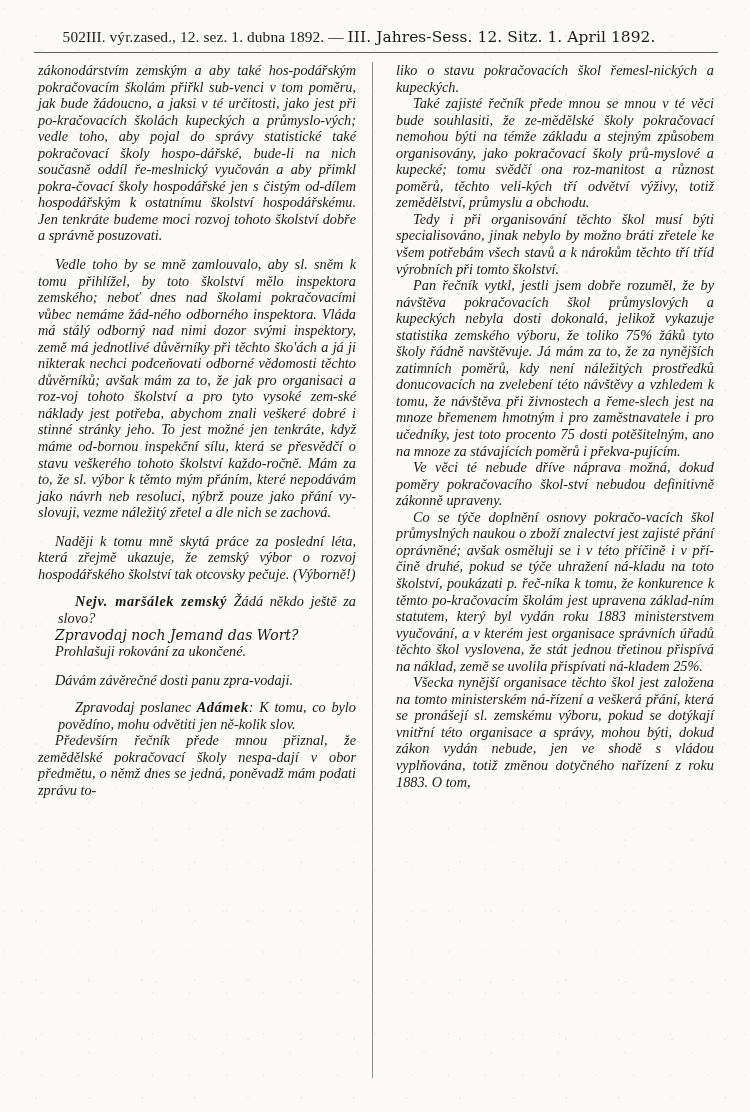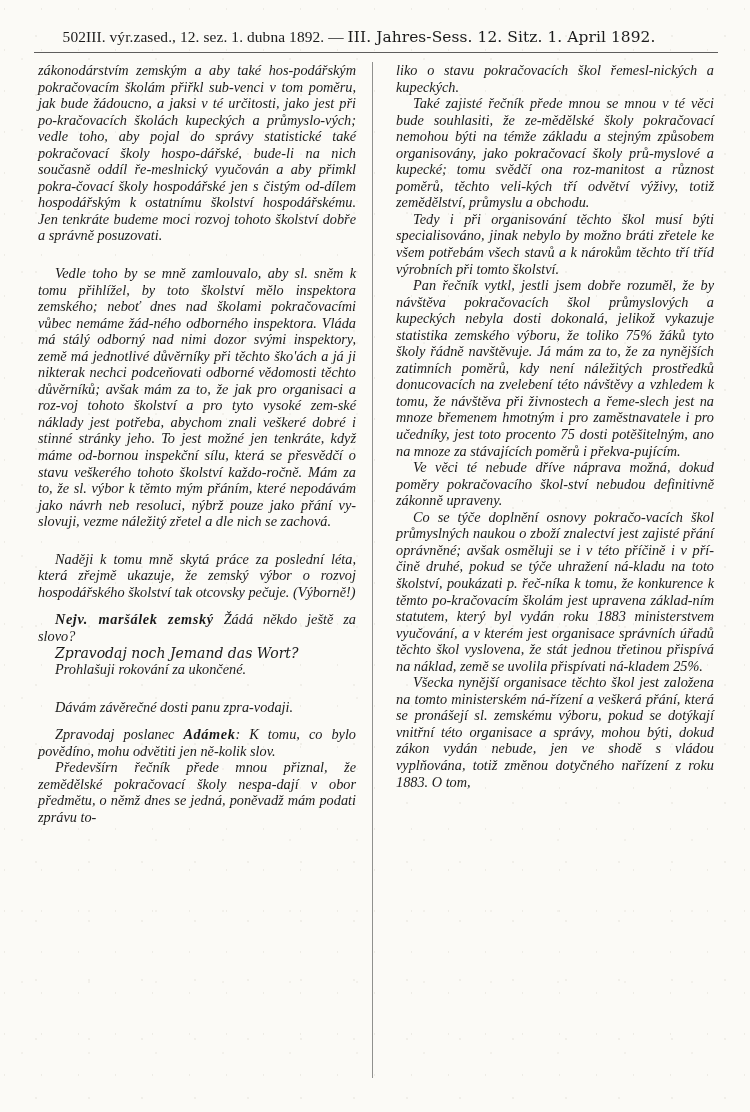--- a/index.html
+++ b/index.html
@@ -85,22 +85,22 @@
     width: 1px;
     height: 1016px;
     background: #4a4a4a;
     opacity: 0.6;
   }
   p {
     margin: 0;
     text-indent: 0;
   }
   p.ind { text-indent: 17px; }
-  p.gap { margin-top: 21px; }
-  p.gap2 { margin-top: 11px; }
+  p.gap { margin-top: 12px; }
+  p.gap2 { margin-top: 11px; margin-left: 20px; }
   .bold { font-weight: bold; }
   .sp { letter-spacing: 0.6px; }
   .fr-line {
     font-family: "DejaVu Serif", serif;
     font-size: 14px;
   }
 </style>
 </head>
 <body>
 

